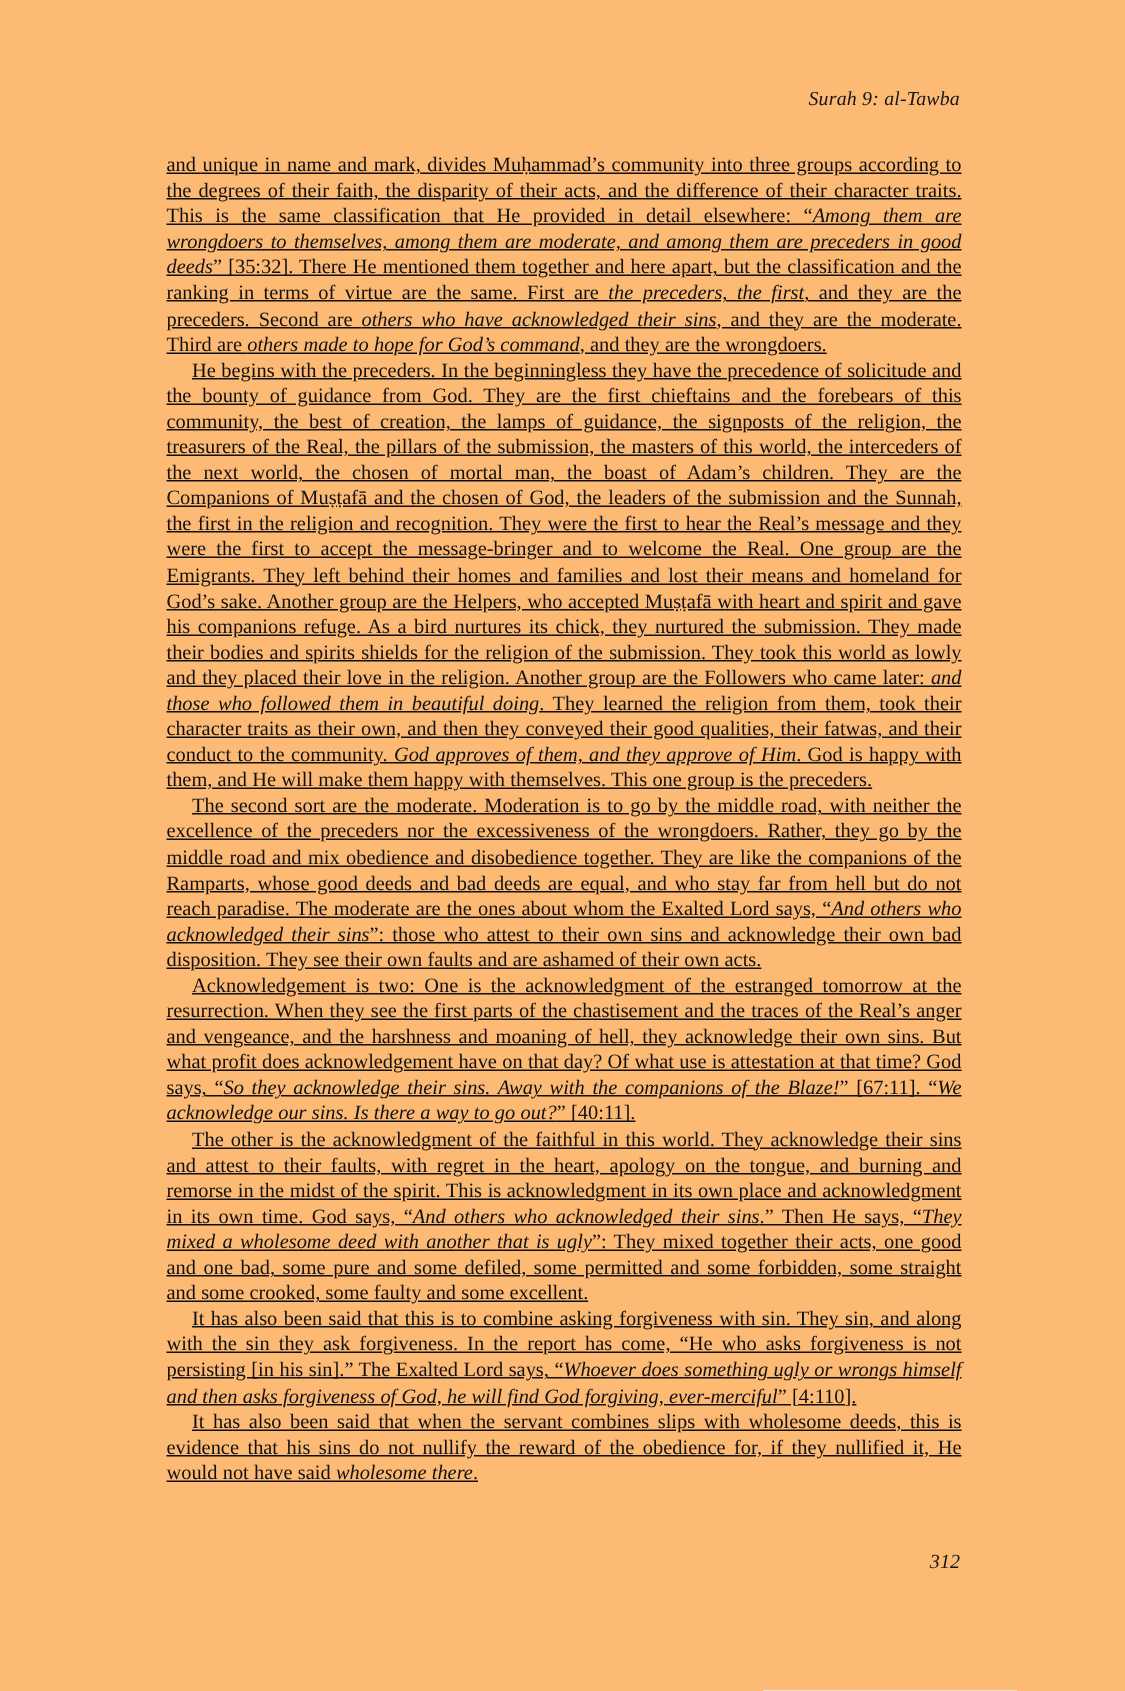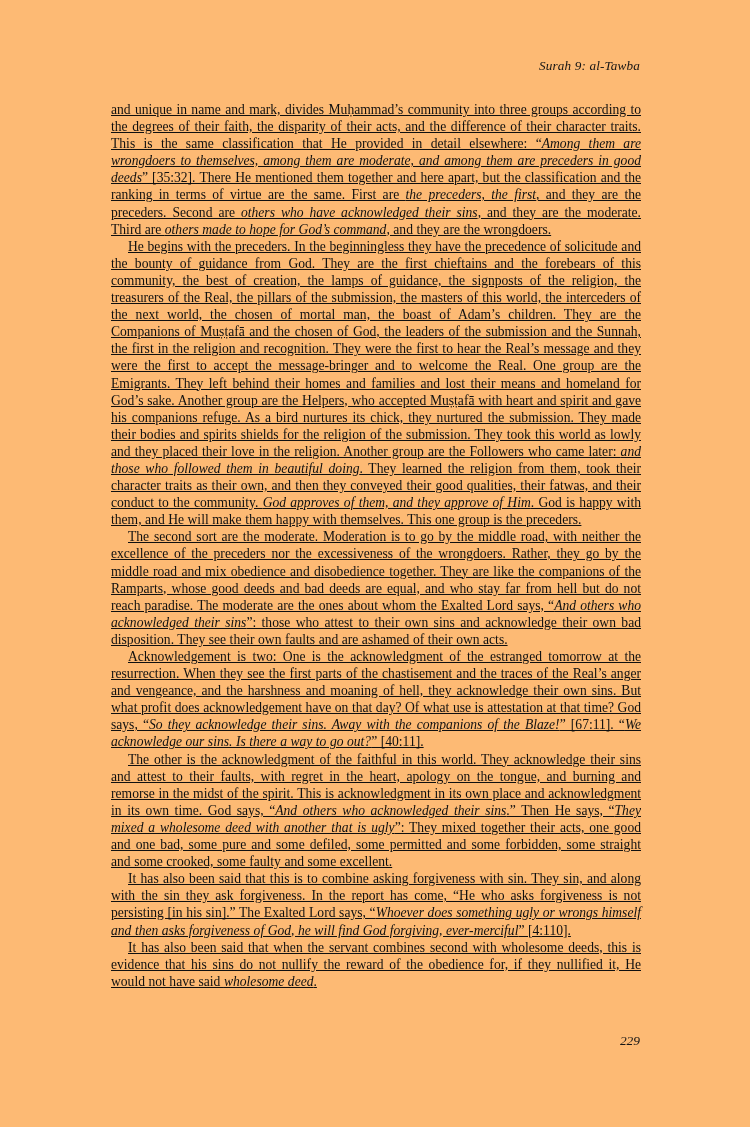--- a/index.html
+++ b/index.html
@@ -77,18 +77,18 @@
 
   <div class="running-header">Surah 9: al-Tawba</div>
 
   <div class="text-block">
       <p class="para first"><span>and unique in name and mark, divides Muḥammad’s community into three groups according to the degrees of their faith, the disparity of their acts, and the difference of their character traits. This is the same classification that He provided in detail elsewhere: “</span><em>Among them are wrongdoers to themselves, among them are moderate, and among them are preceders in good deeds</em><span>” [35:32]. There He mentioned them together and here apart, but the classification and the ranking in terms of virtue are the same. First are </span><em>the preceders, the first</em><span>, and they are the preceders. Second are </span><em>others who have acknowledged their sins</em><span>, and they are the moderate. Third are </span><em>others made to hope for God’s command</em><span>, and they are the wrongdoers.</span></p>
       <p class="para"><span>He begins with the preceders. In the beginningless they have the precedence of solicitude and the bounty of guidance from God. They are the first chieftains and the forebears of this community, the best of creation, the lamps of guidance, the signposts of the religion, the treasurers of the Real, the pillars of the submission, the masters of this world, the interceders of the next world, the chosen of mortal man, the boast of Adam’s children. They are the Companions of Muṣṭafā and the chosen of God, the leaders of the submission and the Sunnah, the first in the religion and recognition. They were the first to hear the Real’s message and they were the first to accept the message-bringer and to welcome the Real. One group are the Emigrants. They left behind their homes and families and lost their means and homeland for God’s sake. Another group are the Helpers, who accepted Muṣṭafā with heart and spirit and gave his companions refuge. As a bird nurtures its chick, they nurtured the submission. They made their bodies and spirits shields for the religion of the submission. They took this world as lowly and they placed their love in the religion. Another group are the Followers who came later: </span><em>and those who followed them in beautiful doing</em><span>. They learned the religion from them, took their character traits as their own, and then they conveyed their good qualities, their fatwas, and their conduct to the community. </span><em>God approves of them, and they approve of Him</em><span>. God is happy with them, and He will make them happy with themselves. This one group is the preceders.</span></p>
       <p class="para"><span>The second sort are the moderate. Moderation is to go by the middle road, with neither the excellence of the preceders nor the excessiveness of the wrongdoers. Rather, they go by the middle road and mix obedience and disobedience together. They are like the companions of the Ramparts, whose good deeds and bad deeds are equal, and who stay far from hell but do not reach paradise. The moderate are the ones about whom the Exalted Lord says, “</span><em>And others who acknowledged their sins</em><span>”: those who attest to their own sins and acknowledge their own bad disposition. They see their own faults and are ashamed of their own acts.</span></p>
       <p class="para"><span>Acknowledgement is two: One is the acknowledgment of the estranged tomorrow at the resurrection. When they see the first parts of the chastisement and the traces of the Real’s anger and vengeance, and the harshness and moaning of hell, they acknowledge their own sins. But what profit does acknowledgement have on that day? Of what use is attestation at that time? God says, “</span><em>So they acknowledge their sins. Away with the companions of the Blaze!</em><span>” [67:11]. “</span><em>We acknowledge our sins. Is there a way to go out?</em><span>” [40:11].</span></p>
       <p class="para"><span>The other is the acknowledgment of the faithful in this world. They acknowledge their sins and attest to their faults, with regret in the heart, apology on the tongue, and burning and remorse in the midst of the spirit. This is acknowledgment in its own place and acknowledgment in its own time. God says, “</span><em>And others who acknowledged their sins</em><span>.” Then He says, “</span><em>They mixed a wholesome deed with another that is ugly</em><span>”: They mixed together their acts, one good and one bad, some pure and some defiled, some permitted and some forbidden, some straight and some crooked, some faulty and some excellent.</span></p>
       <p class="para"><span>It has also been said that this is to combine asking forgiveness with sin. They sin, and along with the sin they ask forgiveness. In the report has come, “He who asks forgiveness is not persisting [in his sin].” The Exalted Lord says, “</span><em>Whoever does something ugly or wrongs himself and then asks forgiveness of God, he will find God forgiving, ever-merciful</em><span>” [4:110].</span></p>
-      <p class="para"><span>It has also been said that when the servant combines second with wholesome deeds, this is evidence that his sins do not nullify the reward of the obedience for, if they nullified it, He would not have said </span><em>wholesome deed</em><span>.</span></p>
+      <p class="para"><span>It has also been said that when the servant combines slips with wholesome deeds, this is evidence that his sins do not nullify the reward of the obedience for, if they nullified it, He would not have said </span><em>wholesome there</em><span>.</span></p>
     </div>
 
-  <div class="page-number">229</div>
+  <div class="page-number">312</div>
 
 </div>
 
 </body></html>

